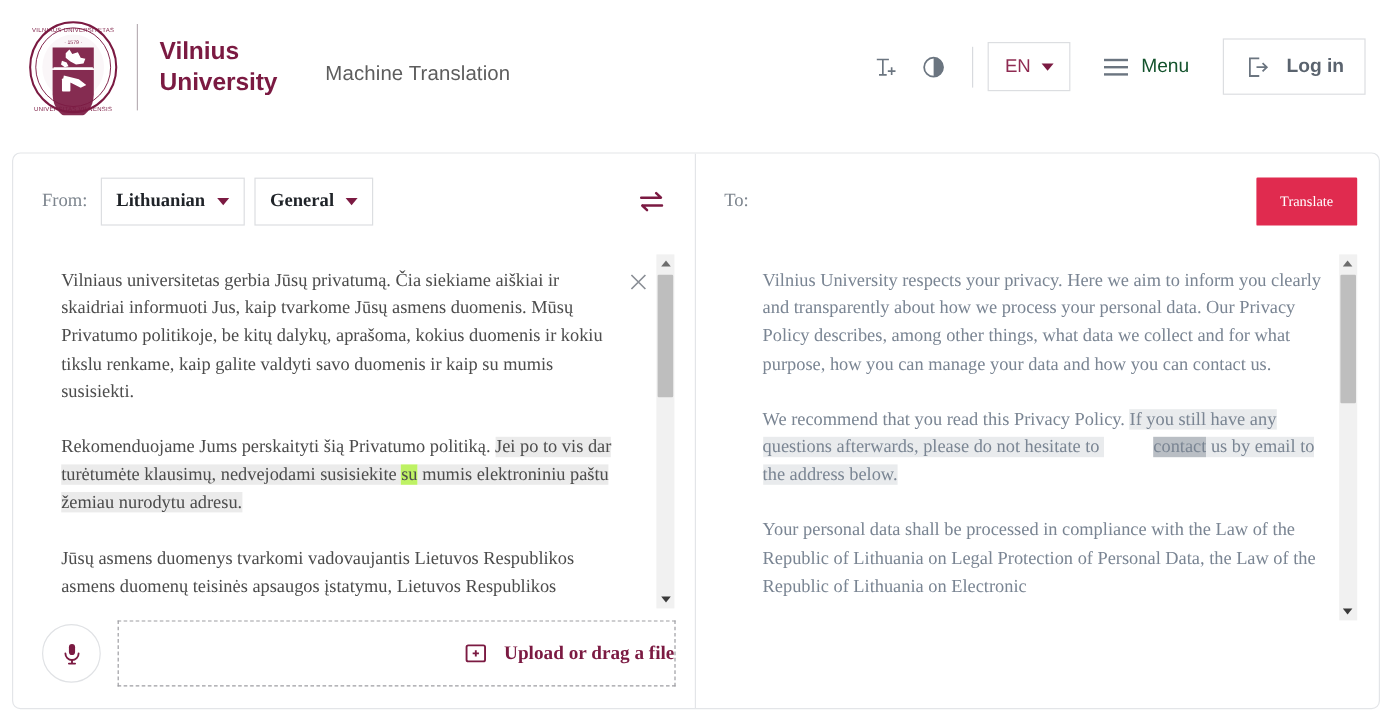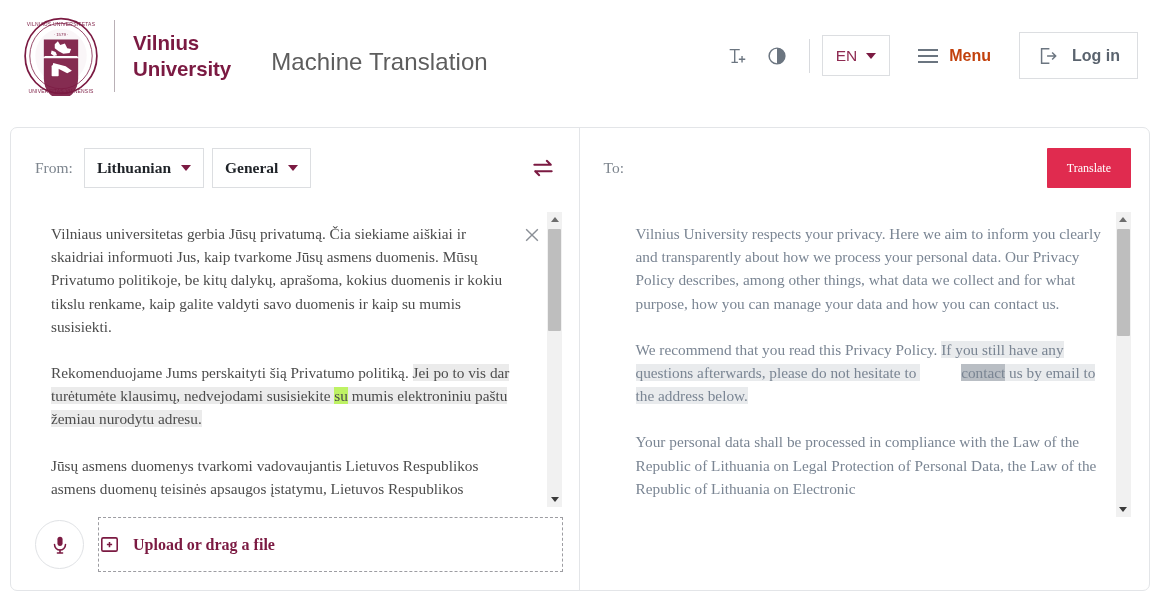--- a/index.html
+++ b/index.html
@@ -30,21 +30,21 @@
   }
   .logo-text {
     color: #7b1a42;
     font-size: 20.5px;
     font-weight: bold;
     line-height: 1.25;
     letter-spacing: -0.1px;
   }
   .app-title {
     margin-left: 40px;
-    font-size: 24px;
+    font-size: 17px;
     color: #5d5d5d;
     font-weight: normal;
     letter-spacing: 0.1px;
     margin-top: 12px;
   }
   .header-right {
     margin-left: auto;
     display: flex; align-items: center;
     margin-right: 22px;
     gap: 0;
@@ -80,21 +80,21 @@
     border-top: 6px solid #7b1a42;
   }
   .menu-btn {
     display: flex; align-items: center; gap: 11px;
     padding: 0 14px; height: 41px;
     margin-left: 14px;
     cursor: pointer;
   }
   .burger { display: flex; flex-direction: column; gap: 4px; }
   .burger i { display: block; width: 20px; height: 2px; background: #6b7580; }
-  .menu-label { font-size: 16px; color: #c2410c; font-weight: bold; }
+  .menu-label { font-size: 16px; color: #14532d; font-weight: normal; }
   .login-btn {
     border: 1px solid #dcdee1;
     background: #fff;
     height: 47px;
     padding: 0 17px;
     margin-left: 14px;
     display: flex; align-items: center; gap: 13px;
     cursor: pointer;
   }
   .login-label { font-size: 16px; color: #5a636e; font-weight: bold; }
@@ -229,21 +229,21 @@
     width: 49px; height: 49px;
     border: 1px solid #e0e2e5;
     border-radius: 50%;
     display: flex; align-items: center; justify-content: center;
     cursor: pointer;
     background: #fff;
   }
   .dropzone {
     width: 465px; height: 55px;
     border: 1px dashed #9d9da2;
-    display: flex; align-items: center; justify-content: flex-start;
+    display: flex; align-items: center; justify-content: flex-end;
     gap: 13px;
     cursor: pointer;
     background: #fff;
   }
   .dz-label {
     font-size: 16px; color: #7b1a42; font-weight: bold;
   }
 </style>
 </head>
 <body>

